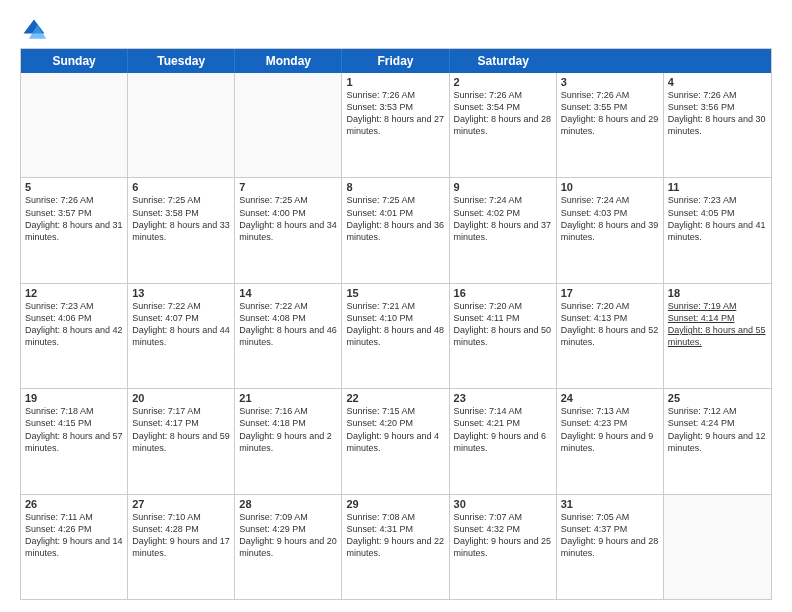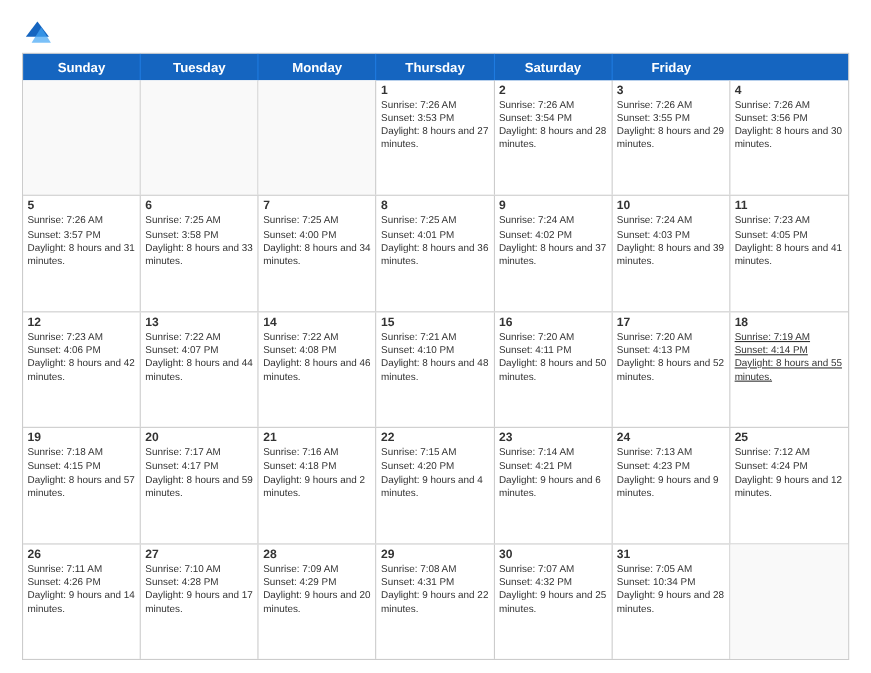--- a/index.html
+++ b/index.html
@@ -134,23 +134,22 @@
       <div class="month-title"></div>
       <div class="subtitle"></div>
     </div>
   </div>
 
   <div class="calendar">
     <div class="day-headers">
     <div class="day-header">Sunday</div>
         <div class="day-header">Tuesday</div>
         <div class="day-header">Monday</div>
-        <div class="day-header">Thursday</div>
+        <div class="day-header">Friday</div>
         <div class="day-header">Saturday</div>
-        <div class="day-header">Friday</div>
       </div>
     <div class="weeks">
     <div class="week-row">
           <div class="day-cell empty"></div>
           <div class="day-cell empty"></div>
           <div class="day-cell empty"></div>
           <div class="day-cell">
             <span class="day-number">1</span>
             <div class="day-info" style="white-space: pre-line;">Sunrise: 7:26 AM
 Sunset: 3:53 PM
@@ -334,20 +333,20 @@
           </div>
           <div class="day-cell">
             <span class="day-number">30</span>
             <div class="day-info" style="white-space: pre-line;">Sunrise: 7:07 AM
 Sunset: 4:32 PM
 Daylight: 9 hours and 25 minutes.</div>
           </div>
           <div class="day-cell">
             <span class="day-number">31</span>
             <div class="day-info" style="white-space: pre-line;">Sunrise: 7:05 AM
-Sunset: 10:34 PM
+Sunset: 4:37 PM
 Daylight: 9 hours and 28 minutes.</div>
           </div>
           <div class="day-cell empty"></div>
         </div>
       </div>
   </div>
 </div>
 
 </body></html>

